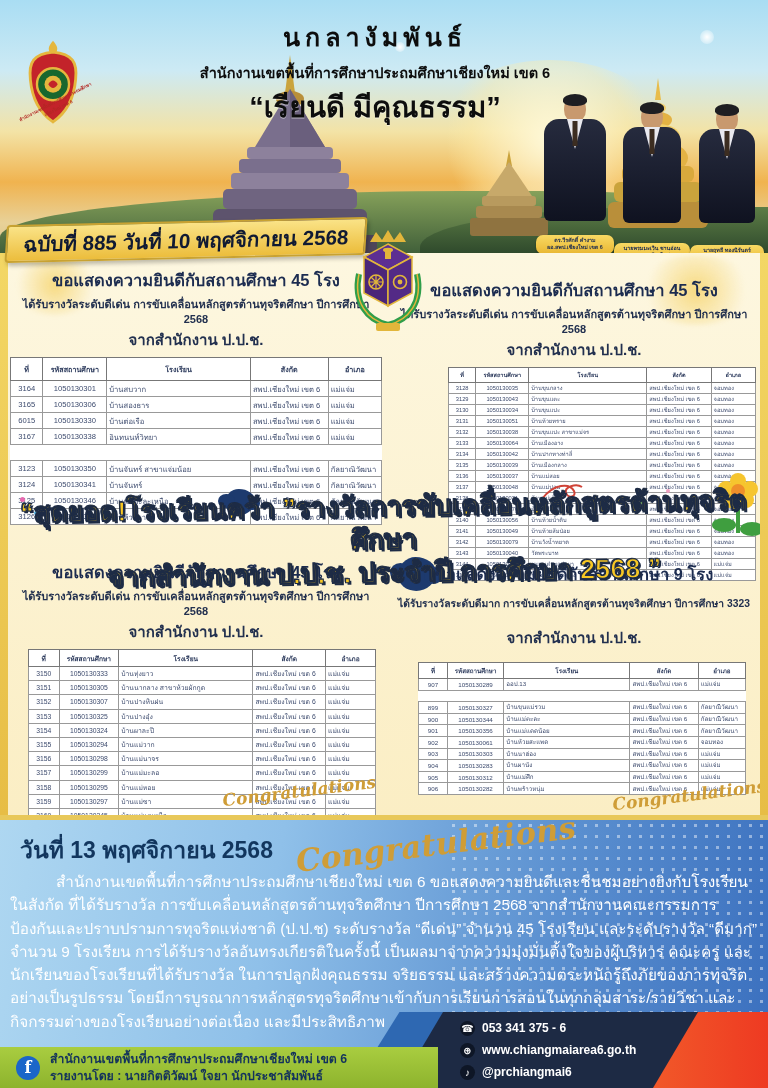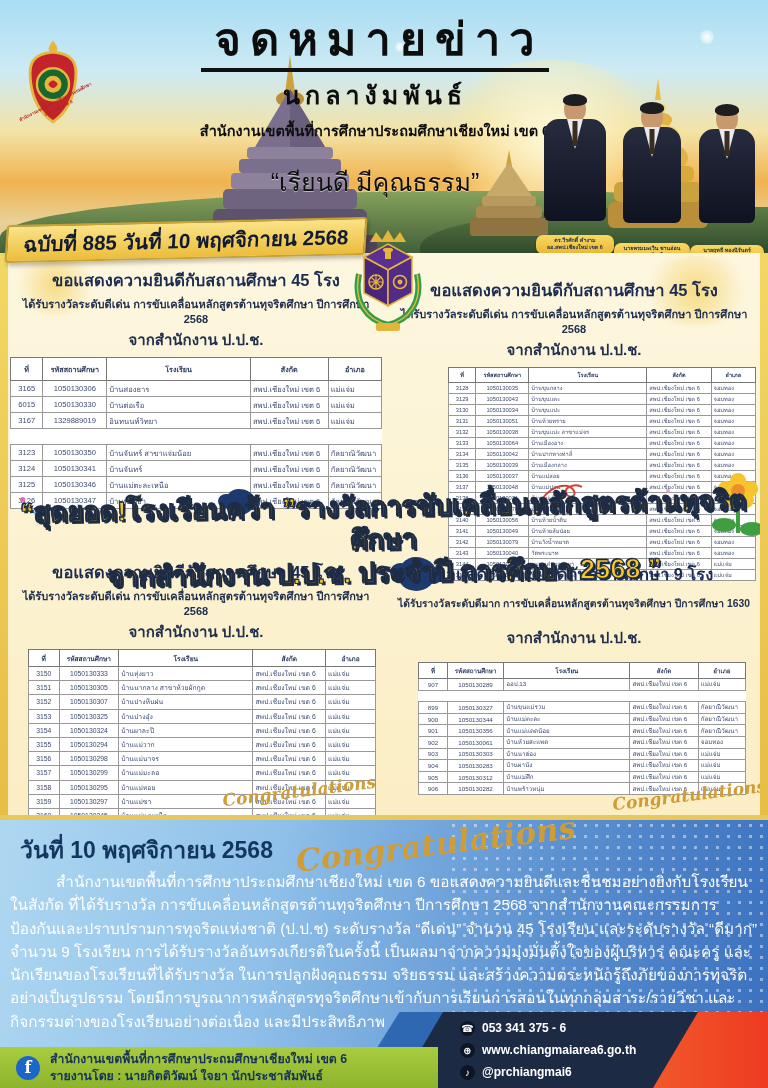--- a/index.html
+++ b/index.html
@@ -13,21 +13,21 @@
   .hills{position:absolute;bottom:0;left:0;width:768px;height:62px;
     background:linear-gradient(180deg,#86a15a,#41603a);border-radius:60% 30% 0 0/46px 26px 0 0;}
   .hills2{position:absolute;bottom:0;left:420px;width:348px;height:46px;
     background:linear-gradient(180deg,#5d7d46,#2f4a2c);border-radius:70% 0 0 0/40px 0 0 0;}
   .sparkle{position:absolute;border-radius:50%;background:radial-gradient(circle,#fff,rgba(255,255,255,0));}
   .hdr-text{position:absolute;left:150px;top:14px;width:450px;text-align:center;color:#0d0d0d;}
   .hdr-title{display:inline-block;font-size:45px;font-weight:800;letter-spacing:9px;
     border-bottom:4px solid #111;padding:0 6px 2px 14px;line-height:1.15;}
   .hdr-sub{font-size:25px;font-weight:800;letter-spacing:5px;margin-top:3px;}
   .hdr-org{font-size:14.5px;font-weight:800;margin-top:4px;}
-  .hdr-motto{font-size:25px;font-weight:400;margin-top:20px;text-shadow:0 1px 0 rgba(255,255,255,.5);}
+  .hdr-motto{font-size:29px;font-weight:700;text-shadow:0 1px 0 rgba(255,255,255,.5);}
   .issue{position:absolute;left:6px;top:221px;width:356px;height:34px;z-index:6;
     background:linear-gradient(180deg,#fae387,#ecbd3c);border:2px solid #c8a232;border-radius:4px;
     transform:skewX(-5deg) rotate(-1.3deg);display:flex;align-items:center;justify-content:center;
     font-size:20.5px;font-weight:800;color:#101a33;box-shadow:2px 3px 4px rgba(0,0,0,.25);}
   .logo{position:absolute;left:20px;top:38px;width:66px;height:100px;}
   .logo-cap{position:absolute;left:-6px;top:60px;width:86px;font-size:4.6px;color:#b32724;
     transform:rotate(-27deg);text-align:center;font-weight:700;}
   .pagoda{position:absolute;}
   
   .person{position:absolute;height:158px;}
@@ -167,21 +167,20 @@
         <path d="M35 0 C40 6 42 10 35 16 C28 10 30 6 35 0 Z" fill="#e5b73e"></path>
         <path d="M35,12 C56,14 61,23 59,41 C57,63 48,77 35,86 C22,77 13,63 11,41 C9,23 14,14 35,12 Z" fill="#c3232a" stroke="#e5b73e" stroke-width="3"></path>
         <circle cx="35" cy="46" r="17" fill="#17672e" stroke="#e5b73e" stroke-width="2.5"></circle>
         <circle cx="35" cy="46" r="9" fill="#e5b73e"></circle>
         <path d="M30 46 q5 -8 10 0 q-5 8 -10 0" fill="#c3232a"></path>
       </svg>
       <div class="logo-cap">สำนักงานเขตพื้นที่การศึกษาประถมศึกษาเชียงใหม่ เขต 6</div>
     </div>
 
     <div class="hdr-text">
-      <div class="hdr-title">จดหมายข่าว</div>
       <div class="hdr-sub">นกลางัมพันธ์</div>
       <div class="hdr-org">สำนักงานเขตพื้นที่การศึกษาประถมศึกษาเชียงใหม่ เขต 6</div>
       <div class="hdr-motto">“เรียนดี  มีคุณธรรม”</div>
     </div>
 
     <div class="person" style="left:536px;top:96px;width:78px;">
       <div class="p-head">
           <div class="p-hair"></div>
         </div>
       <div class="p-body">
@@ -252,36 +251,43 @@
             <tr>
               <th>ที่</th>
               <th>รหัสสถานศึกษา</th>
               <th>โรงเรียน</th>
               <th>สังกัด</th>
               <th>อำเภอ</th>
             </tr>
           </thead>
           <tbody>
             <tr>
+              <td>3164</td>
+              <td>1050130301</td>
+              <td>บ้านสบวาก</td>
+              <td>สพป.เชียงใหม่ เขต 6</td>
+              <td>แม่แจ่ม</td>
+            </tr>
+            <tr>
               <td>3165</td>
               <td>1050130306</td>
               <td>บ้านสองธาร</td>
               <td>สพป.เชียงใหม่ เขต 6</td>
               <td>แม่แจ่ม</td>
             </tr>
             <tr>
               <td>6015</td>
               <td>1050130330</td>
               <td>บ้านต่อเรือ</td>
               <td>สพป.เชียงใหม่ เขต 6</td>
               <td>แม่แจ่ม</td>
             </tr>
             <tr>
               <td>3167</td>
-              <td>1329889019</td>
+              <td>1050130338</td>
               <td>อินทนนท์วิทยา</td>
               <td>สพป.เชียงใหม่ เขต 6</td>
               <td>แม่แจ่ม</td>
             </tr>
             <tr class="gap">
               <td colspan="5"></td>
             </tr>
             <tr>
               <td>3123</td>
               <td>1050130350</td>
@@ -599,21 +605,21 @@
               <td>บ้านสบแม่รวม</td>
               <td>สพป.เชียงใหม่ เขต 6</td>
               <td>แม่แจ่ม</td>
             </tr>
           </tbody>
         </table>
     </div>
 
     <div class="blk" style="left:390px;top:308px;width:368px;">
       <div class="blk-title">ขอแสดงความยินดีกับสถานศึกษา 9 โรง</div>
-      <div class="blk-sub" style="margin-top:8px;font-size:10.3px;">ได้รับรางวัลระดับดีมาก การขับเคลื่อนหลักสูตรต้านทุจริตศึกษา ปีการศึกษา 1630</div>
+      <div class="blk-sub" style="margin-top:8px;font-size:10.3px;">ได้รับรางวัลระดับดีมาก การขับเคลื่อนหลักสูตรต้านทุจริตศึกษา ปีการศึกษา 3323</div>
       <div class="blk-src" style="margin:14px 0 12px;">จากสำนักงาน ป.ป.ช.</div>
       <table class="tbl t-br">
           <thead>
             <tr>
               <th>ที่</th>
               <th>รหัสสถานศึกษา</th>
               <th>โรงเรียน</th>
               <th>สังกัด</th>
               <th>อำเภอ</th>
             </tr>
@@ -688,21 +694,21 @@
           </tbody>
         </table>
     </div>
 
     <div class="congrats-s" style="left:222px;top:528px;font-size:17px;">Congratulations</div>
     <div class="congrats-s" style="left:612px;top:532px;font-size:17px;">Congratulations</div>
   </div>
 
   <div class="announce">
     <div class="halftone"></div>
-    <div class="ann-date">วันที่ 10 พฤศจิกายน 2568</div>
+    <div class="ann-date">วันที่ 13 พฤศจิกายน 2568</div>
     <div class="congrats-s congrats-b">Congratulations</div>
     <div class="ann-par">สำนักงานเขตพื้นที่การศึกษาประถมศึกษาเชียงใหม่ เขต 6 ขอแสดงความยินดีและชื่นชมอย่างยิ่งกับโรงเรียนในสังกัด ที่ได้รับรางวัล การขับเคลื่อนหลักสูตรต้านทุจริตศึกษา ปีการศึกษา 2568 จากสำนักงานคณะกรรมการป้องกันและปราบปรามการทุจริตแห่งชาติ (ป.ป.ช) ระดับรางวัล “ดีเด่น” จำนวน 45 โรงเรียน และระดับรางวัล “ดีมาก” จำนวน 9 โรงเรียน การได้รับรางวัลอันทรงเกียรติในครั้งนี้ เป็นผลมาจากความมุ่งมั่นตั้งใจของผู้บริหาร คณะครู และนักเรียนของโรงเรียนที่ได้รับรางวัล ในการปลูกฝังคุณธรรม จริยธรรม และสร้างความตระหนักรู้ถึงภัยของการทุจริตอย่างเป็นรูปธรรม โดยมีการบูรณาการหลักสูตรทุจริตศึกษาเข้ากับการเรียนการสอนในทุกกลุ่มสาระ/รายวิชา และกิจกรรมต่างของโรงเรียนอย่างต่อเนื่อง และมีประสิทธิภาพ</div>
   </div>
 
   <div class="f-orange"></div>
   <div class="f-bluetri"></div>
   <div class="f-navy">
     <div class="f-row">
       <span class="f-ic">☎</span>
       <span>053 341 375 - 6</span>

